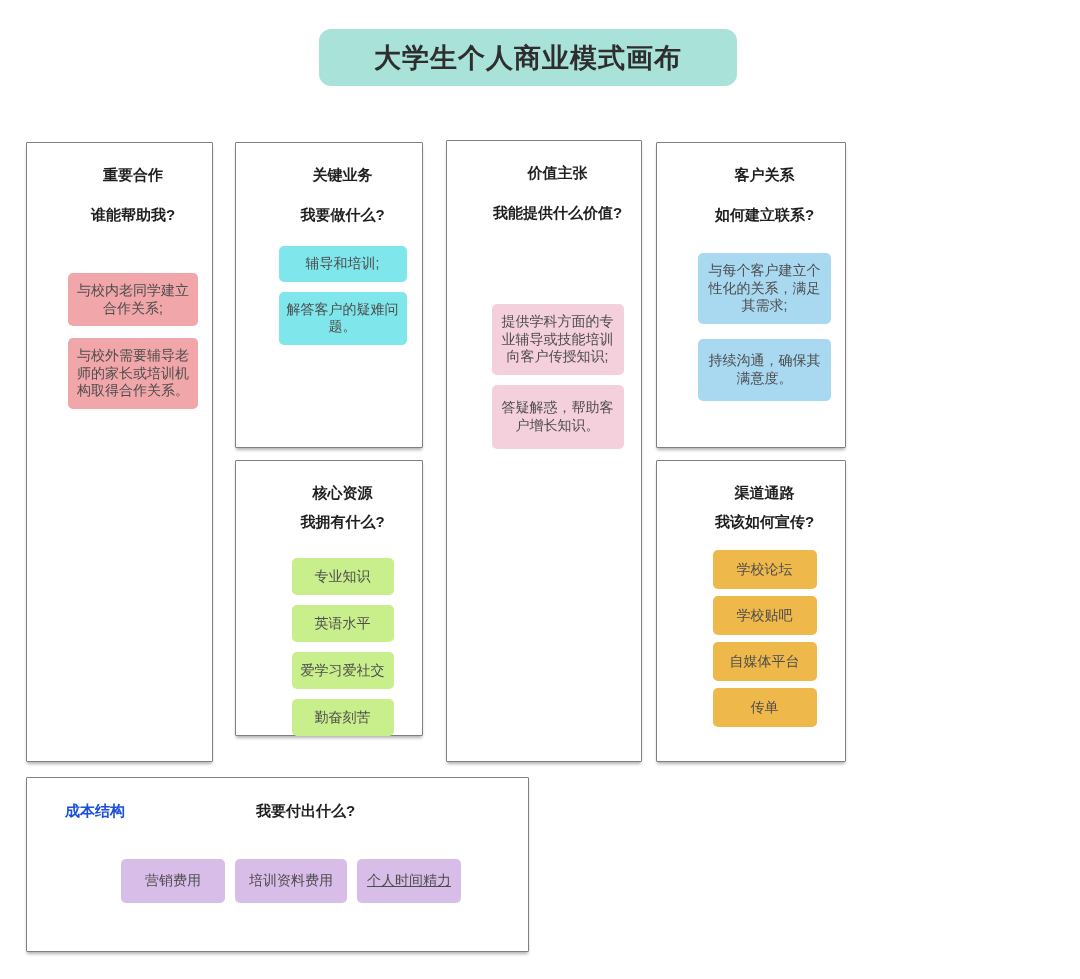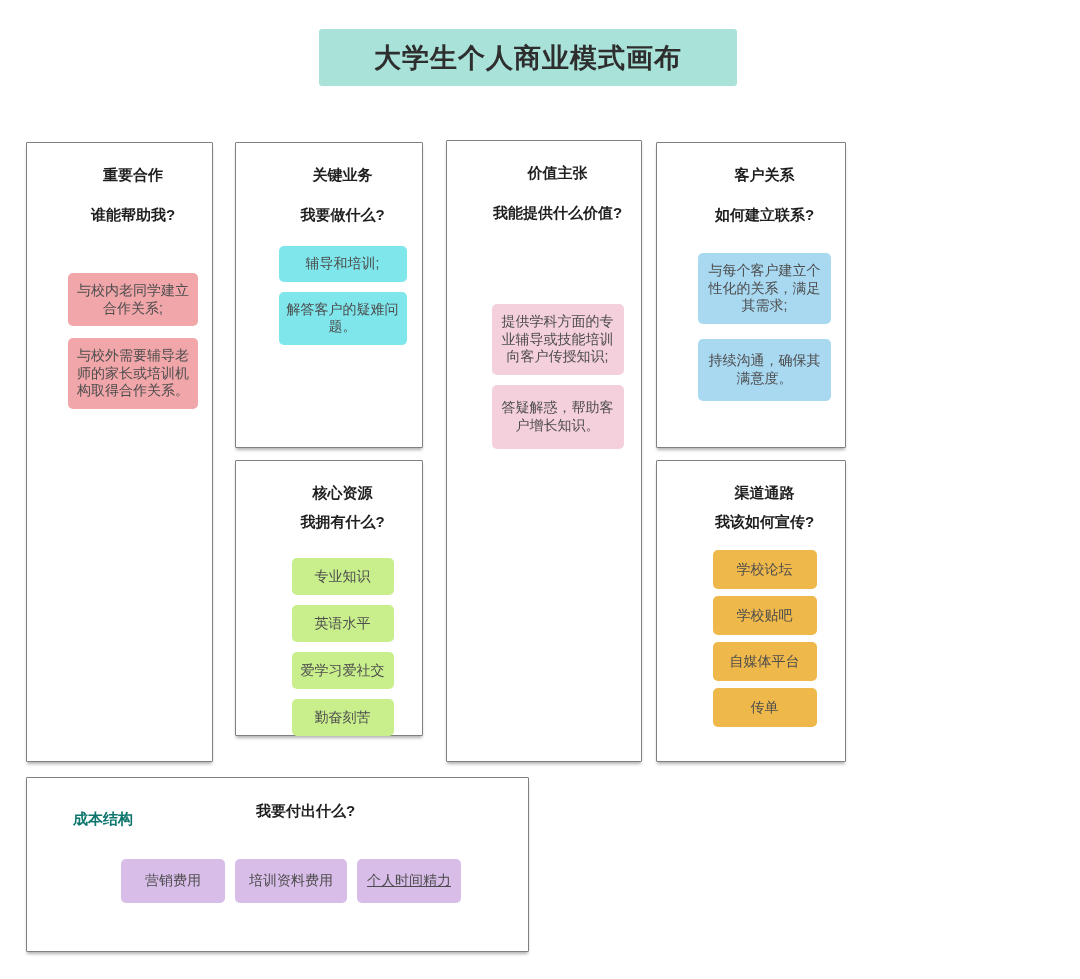--- a/index.html
+++ b/index.html
@@ -2,21 +2,21 @@
 <html><head>
 <meta charset="utf-8">
 <style>
   html,body { margin:0; padding:0; background:#ffffff; }
   .board {
     position:relative; width:1080px; height:979px; background:#ffffff;
     font-family:"Liberation Sans","DejaVu Sans",sans-serif; overflow:hidden;
   }
   .title-box {
     position:absolute; left:319px; top:29px; width:418px; height:57px;
-    border-radius:3px; display:flex; align-items:center; justify-content:center;
+    border-radius:12px; display:flex; align-items:center; justify-content:center;
     font-size:27px; font-weight:600; color:#2e2e2e; letter-spacing:1px;
   }
   .panel {
     position:absolute; background:#ffffff;
     border:1.6px solid #808080; border-radius:1px;
     box-shadow:0 3px 3px -1px rgba(0,0,0,0.30);
     display:flex; flex-direction:column; align-items:center;
     box-sizing:border-box;
     padding-left:27px;
   }
@@ -63,21 +63,21 @@
   #panel-channels .notes { margin-top:18px; gap:7px; }
   #panel-channels .note { width:104px; min-height:39px; }
   
   #panel-customer-segments { left:867px; top:142px; width:191px; height:620px; }
   #panel-customer-segments .notes { margin-top:34px; gap:10px; align-items:flex-start; padding-left:43px; }
   #panel-customer-segments .note { padding:11px 13px; min-height:40px; }
   
   .bottom-panel { display:block; }
   #panel-cost-structure { left:26px; top:777px; width:503px; height:175px; }
   #panel-revenue-streams { left:551px; top:777px; width:503px; height:175px; }
-  .bp-title { position:absolute; top:24px; font-size:15px; font-weight:bold; color:#0f766e; margin:8px; }
+  .bp-title { position:absolute; top:24px; font-size:15px; font-weight:bold; color:#1d4ed8; margin:0; }
   .bp-question { position:absolute; top:24px; font-size:15px; font-weight:bold; color:#1f1f1f; margin:0; }
   #panel-cost-structure .bp-title { left:38px; }
   #panel-cost-structure .bp-question { left:229px; }
   #panel-revenue-streams .bp-title { left:39px; }
   #panel-revenue-streams .bp-question { left:203px; }
   .bp-notes { position:absolute; top:81px; left:0; display:flex; flex-direction:row;justify-content:center; }
   #panel-cost-structure .bp-notes { margin-left:94px; gap:10px; }
   #panel-cost-structure .note { height:44px; }
   #panel-cost-structure .note:nth-child(1) { width:104px; }
   #panel-cost-structure .note:nth-child(2) { width:112px; }

